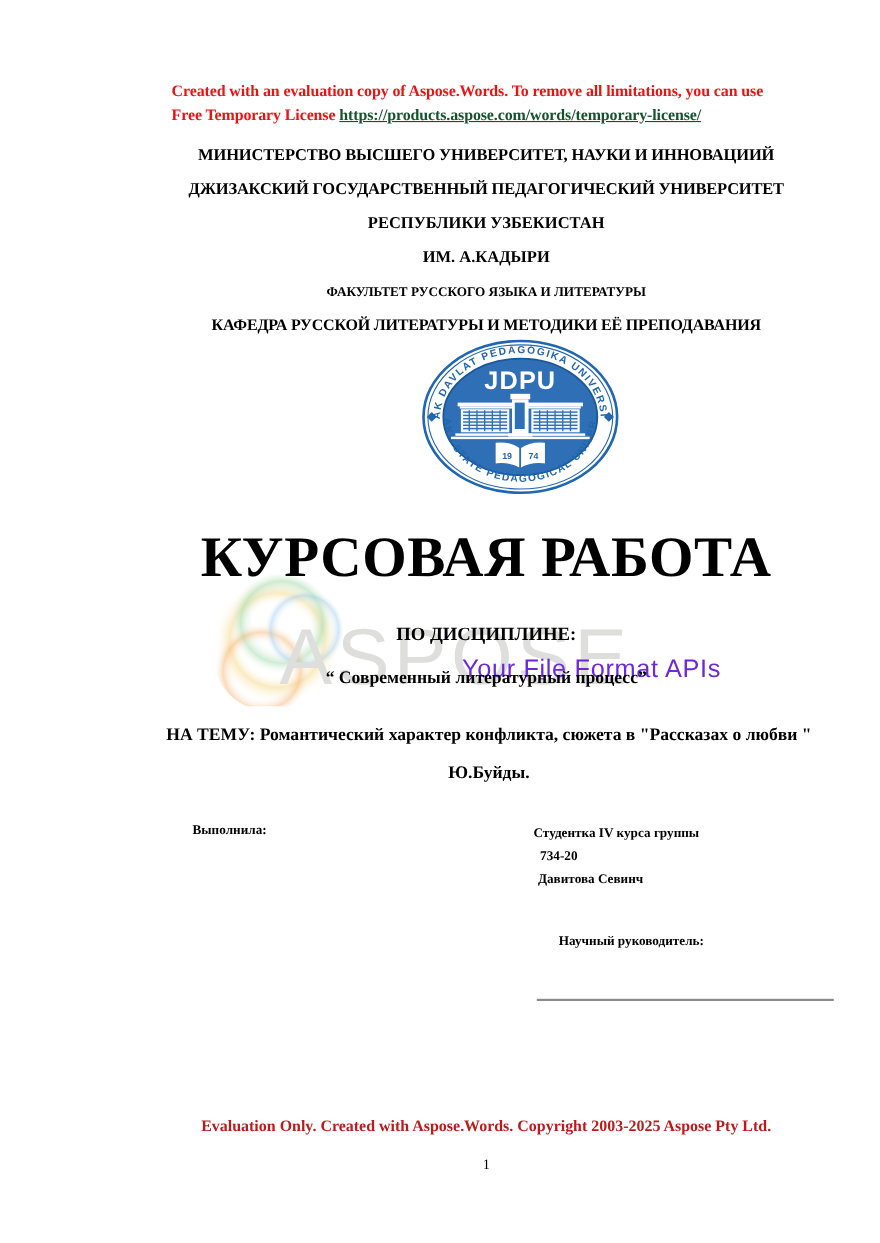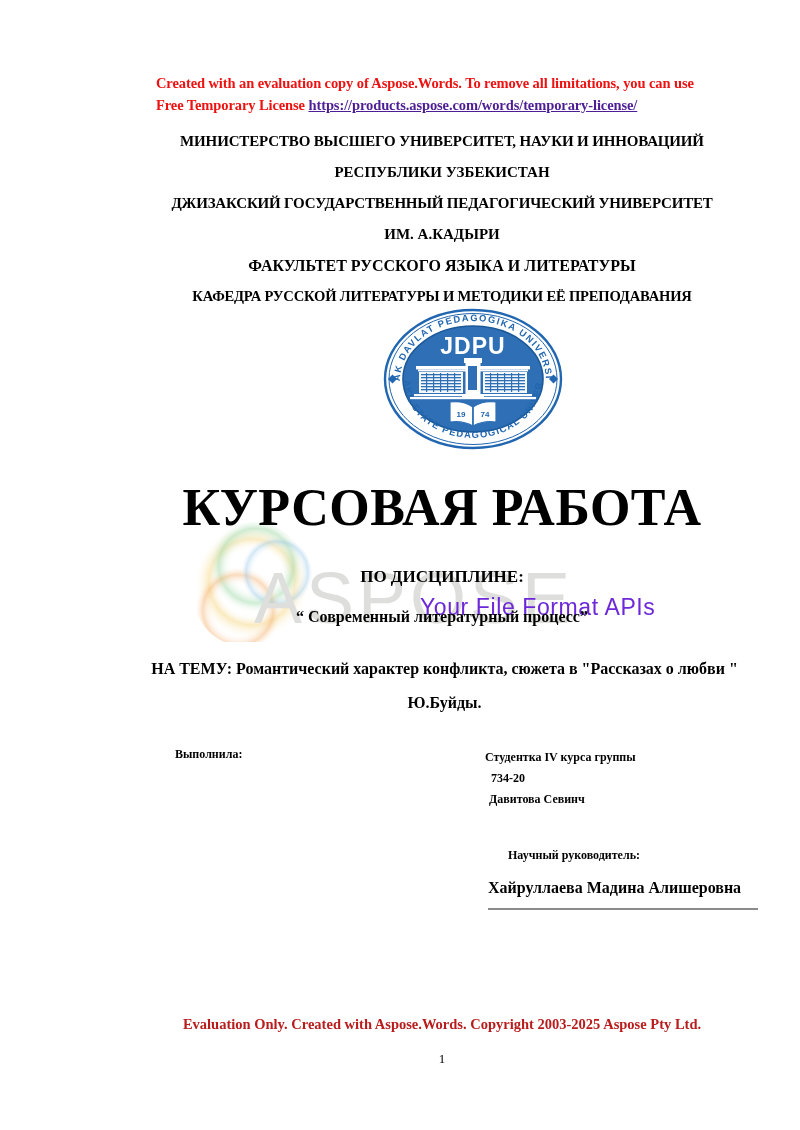--- a/index.html
+++ b/index.html
@@ -28,41 +28,41 @@
     top: 72px;
     width: 620px;
     color: #ee1111;
     font-weight: bold;
     font-size: 14.5px;
     line-height: 22px;
     letter-spacing: -0.1px;
   }
   .eval-top a,
   .eval-link {
-    color: #4c1d95;
+    color: #14532d;
     text-decoration: underline;
   }
 
   
   .org-block {
     position: absolute;
     left: 60px;
     top: 126px;
     width: 680px;
     text-align: center;
   }
   .org-line {
     font-weight: bold;
     font-size: 15px;
     line-height: 31px;
     white-space: nowrap;
   }
   .org-line.l1 { letter-spacing: -0.15px; }
   .org-line.l3 { letter-spacing: -0.2px; }
-  .org-line.l5 { font-size: 16px; }
+  .org-line.l5 { font-size: 12px; }
   .org-line.l6 { font-size: 14.6px; letter-spacing: -0.2px; }
 
   
   .emblem-wrap {
     position: absolute;
     left: 336px;
     top: 306px;
     width: 190px;
     height: 145px;
   }
@@ -225,22 +225,22 @@
 
 <div class="page">
 
   <div class="eval-top">
     <div>Created with an evaluation copy of Aspose.Words. To remove all limitations, you can use</div>
     <div><span>Free Temporary License </span><a class="eval-link" href="#">https://products.aspose.com/words/temporary-license/</a></div>
   </div>
 
   <div class="org-block">
     <div class="org-line l1">МИНИСТЕРСТВО ВЫСШЕГО УНИВЕРСИТЕТ, НАУКИ И ИННОВАЦИИЙ</div>
+    <div class="org-line l3">ДЖИЗАКСКИЙ ГОСУДАРСТВЕННЫЙ ПЕДАГОГИЧЕСКИЙ УНИВЕРСИТЕТ</div>
     <div class="org-line l2">РЕСПУБЛИКИ УЗБЕКИСТАН</div>
-    <div class="org-line l3">ДЖИЗАКСКИЙ ГОСУДАРСТВЕННЫЙ ПЕДАГОГИЧЕСКИЙ УНИВЕРСИТЕТ</div>
     <div class="org-line l4">ИМ. А.КАДЫРИ</div>
     <div class="org-line l5">ФАКУЛЬТЕТ РУССКОГО ЯЗЫКА И ЛИТЕРАТУРЫ</div>
     <div class="org-line l6">КАФЕДРА РУССКОЙ ЛИТЕРАТУРЫ  И МЕТОДИКИ ЕЁ ПРЕПОДАВАНИЯ</div>
   </div>
 
   <div class="emblem-wrap">
     <svg viewBox="0 0 190 145" width="190" height="145" xmlns="http://www.w3.org/2000/svg">
       <defs>
         <path id="arcTop" d="M 22 75 A 73 60 0 0 1 168 75"></path>
         <path id="arcBot" d="M 26 75 A 69 57 0 0 0 164 75"></path>
@@ -366,19 +366,18 @@
   </div>
 
   <div class="author-label">Выполнила:</div>
   <div class="author-details">
     <div class="ln1">Студентка IV курса группы</div>
     <div class="ln2">734-20</div>
     <div class="ln3">Давитова Севинч</div>
   </div>
 
   <div class="sup-label">Научный руководитель:</div>
-  <div class="sup-name">Хайруллаева Мадина Алишеровна</div>
   <div class="sup-rule"></div>
 
   <div class="eval-bottom">Evaluation Only. Created with Aspose.Words. Copyright 2003-2025 Aspose Pty Ltd.</div>
   <div class="page-number">1</div>
 
 </div>
 
 </body></html>

